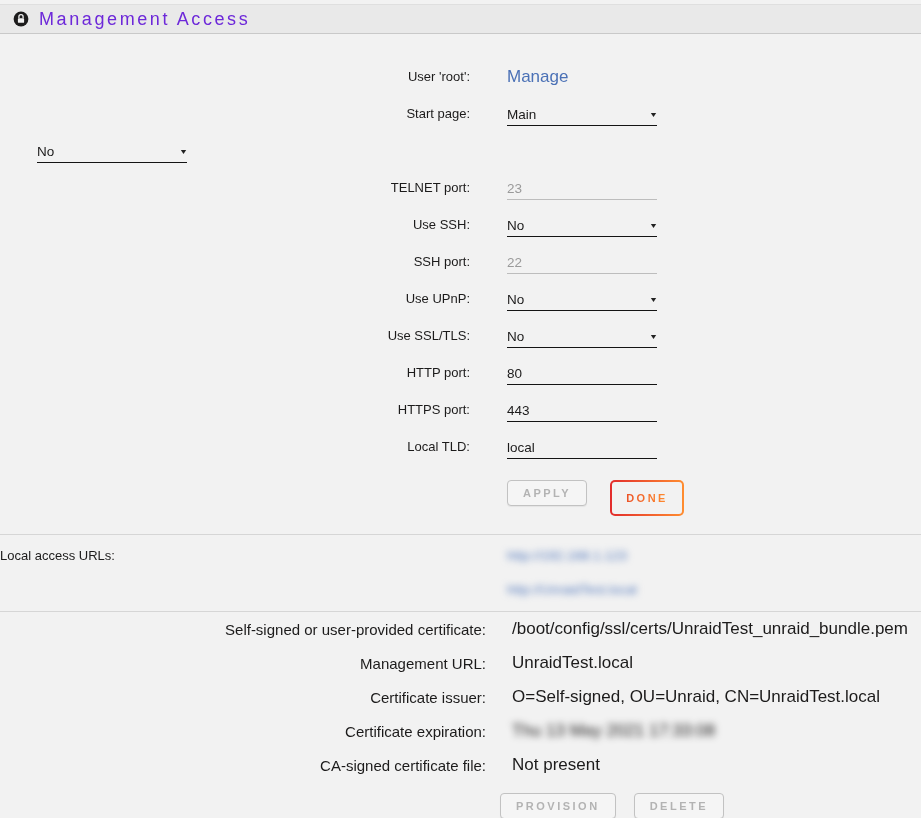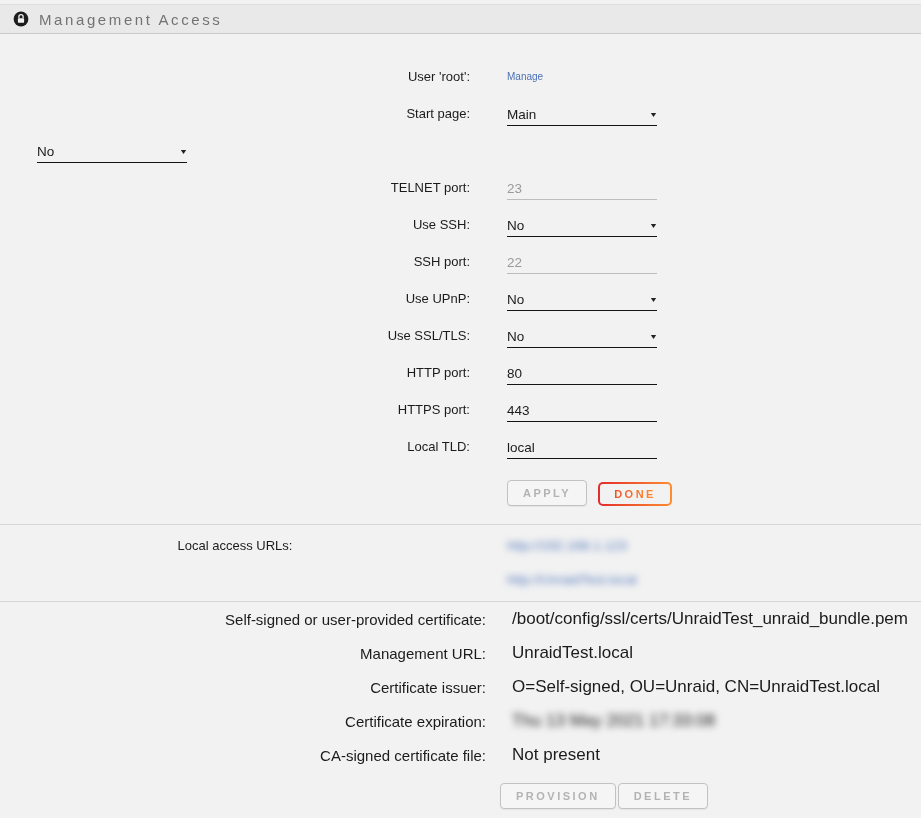--- a/index.html
+++ b/index.html
@@ -15,78 +15,78 @@
   .titlebar {
     margin-top: 4px;
     height: 30px;
     background: #e9e9e9;
     border-top: 1px solid #dfdfdf;
     border-bottom: 1px solid #c9c9c9;
     display: flex; align-items: center;
     padding-left: 13px; gap: 10px;
   }
   .title {
-    font-size: 15px;
+    font-size: 18px;
     letter-spacing: 2.6px;
-    color: #737373;
+    color: #6d28d9;
   }
   
   .form { padding-top: 24px; }
   .frow { display: flex; align-items: center; height: 37px; }
   .flabel {
     width: 470px; text-align: right;
     font-size: 13px; color: #1c1b1b;
   }
   .fvalue { margin-left: 37px; display: flex; }
   .field {
     width: 150px;
     font-size: 13.5px;
     padding-bottom: 3px;
     border-bottom: 1.5px solid #141414;
     transform: translateY(3px);
     background: transparent;
   }
   .field.select { display: flex; justify-content: space-between; align-items: center; cursor: pointer; }
   .arrow { font-size: 7px; color: #222; transform: scaleX(1.3); line-height: 1; }
   .field.disabled { color: #9a9a9a; border-bottom: 1px solid #bdbdbd; }
-  .link { color: #4b71b6; font-size: 10px; text-decoration: none; cursor: pointer; text-align: right; }
-  
-  .btnrow { margin: 15px 0 0 507px; display: flex; gap: 11px; align-items: flex-end; }
-  .btnrow2 { margin: 11px 8px 0 500px; display: flex; gap: 2px; align-items: center; }
+  .link { color: #4b71b6; font-size: 17px; text-decoration: none; cursor: pointer; text-align: right; }
+  
+  .btnrow { margin: 15px 0 0 507px; display: flex; gap: 23px; align-items: flex-start; }
+  .btnrow2 { margin: 11px 8px 0 500px; display: flex; gap: 18px; align-items: center; }
   .btn {
     height: 26px; padding: 0 15px;
     border: 1px solid #c2c2c2; border-radius: 4px;
     background: #f5f5f5; color: #b3b3b3;
     font-weight: bold; font-size: 11px; letter-spacing: 2.5px;
     display: flex; align-items: center; justify-content: center;
     box-shadow: 0 1px 1px rgba(0,0,0,0.06);
     cursor: default;
     font-family: "Liberation Sans", sans-serif;
   }
   .btn-done-wrap {
     padding: 2px; border-radius: 5px;
     background: linear-gradient(90deg, #e22c2c, #ff8d30);
     cursor: pointer;
   }
   .btn-done {
-    height: 20px; padding: 0 14px; border-radius: 3px;
+    height: 32px; padding: 0 14px; border-radius: 3px;
     background: #f2f2f2;
     display: flex; align-items: center; justify-content: center;
   }
   .btn-done span {
     font-weight: bold; font-size: 11px; letter-spacing: 2.5px;
     color: #f07b2e;
     background: linear-gradient(90deg, #ec5226, #ff8d30);
     -webkit-background-clip: text; background-clip: text;
     -webkit-text-fill-color: transparent;
   }
   
   .section2 { margin-top: 18px; border-top: 1px solid #d6d6d6; padding: 4px 0; }
   .s2row { display: flex; }
-  .s2label { width: 470px; text-align: center; font-size: 13px; line-height: 34px; }
+  .s2label { width: 470px; text-align: left; font-size: 13px; line-height: 34px; }
   .s2links { margin-left: 37px; }
   .s2link { display: block; line-height: 34px; font-size: 13.5px; color: #5379bd; text-decoration: none; }
   .redact { filter: blur(3.5px); }
   
   .section3 { border-top: 1px solid #d6d6d6; }
   .crow { display: flex; align-items: center; height: 34px; }
   .clabel { width: 486px; text-align: right; font-size: 15px; }
   .cvalue { margin-left: 26px; font-size: 17px; }
 </style>
 </head>

